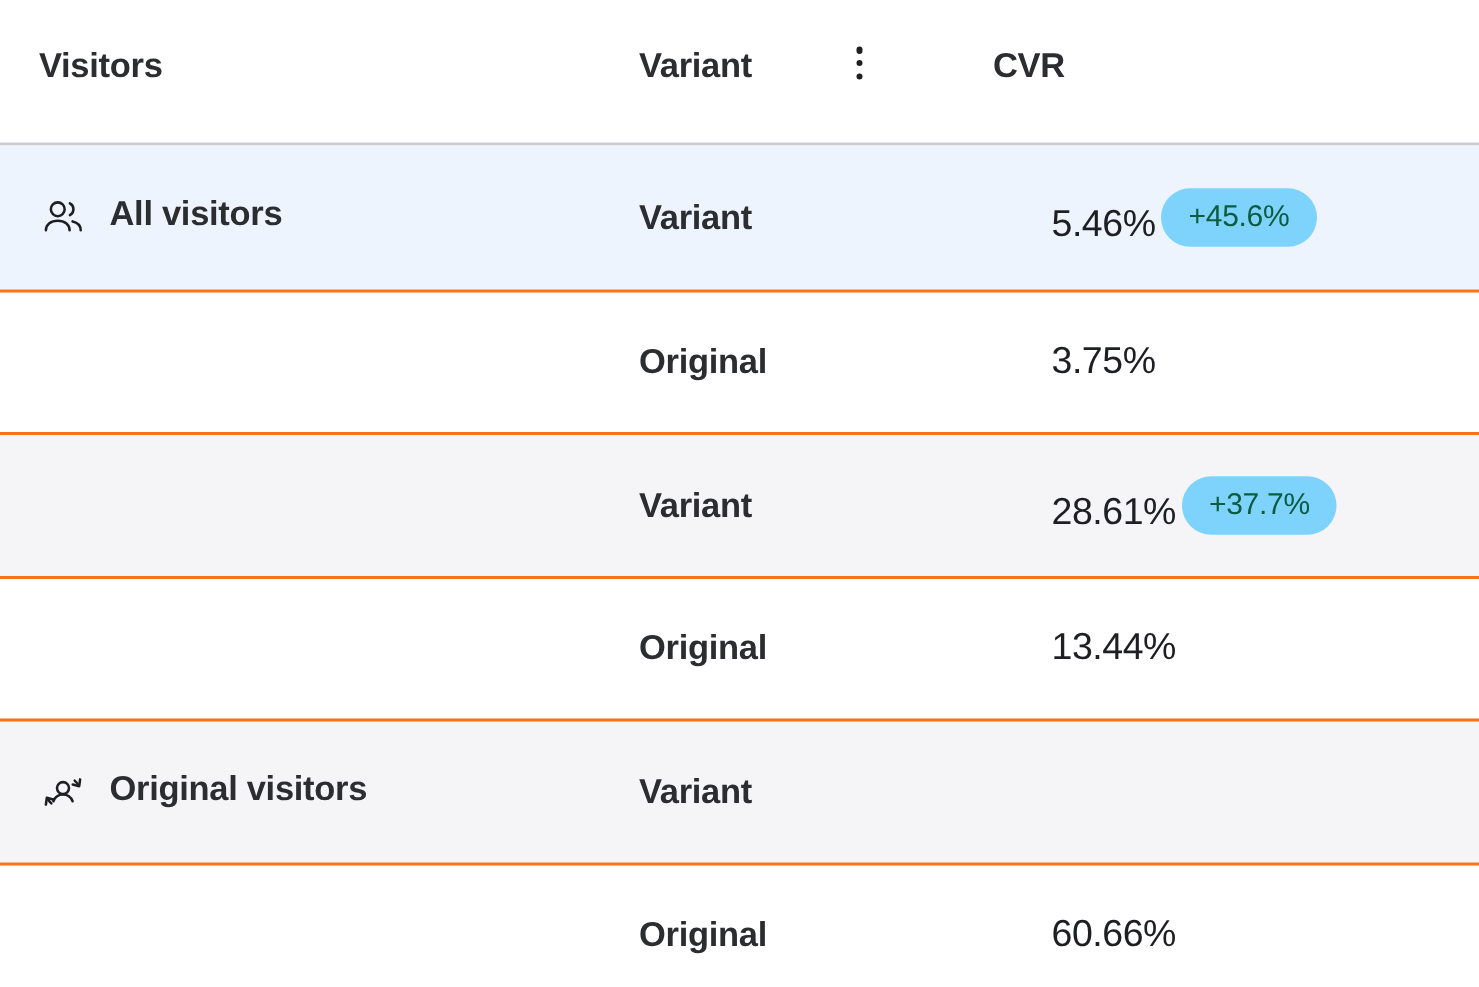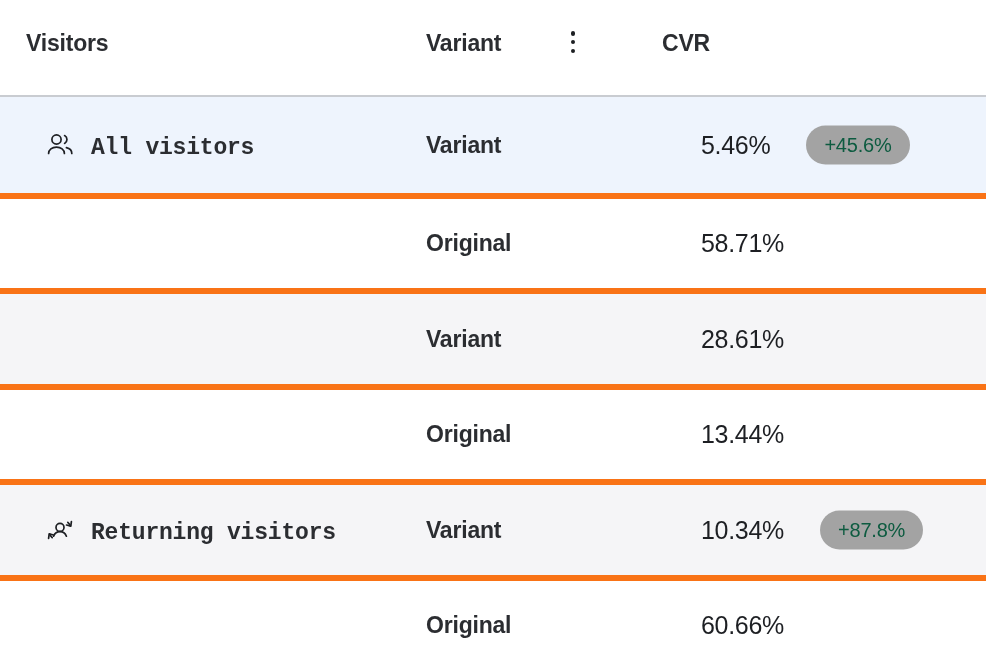--- a/index.html
+++ b/index.html
@@ -67,35 +67,34 @@
 
   
   .row {
     position: relative;
     height: 95.5px;
     box-sizing: border-box;
   }
   .row.bg-blue  { background: #eef4fd; }
   .row.bg-gray  { background: #f5f5f7; }
   .row.bg-white { background: #ffffff; }
-  .row.sep-top  { border-top: 6px solid #f97316; }
+  .row.sep-top  { border-top: 2px solid #f97316; }
 
   .cell {
     position: absolute;
     top: 50%;
     transform: translateY(-50%);
     white-space: nowrap;
   }
 
   .cell-segment {
-    left: 44px;
+    left: 26px;
     display: flex;
-    align-items: flex-end;
+    align-items: flex-start;
     gap: 15px;
-    font-family: Liberation Mono, monospace;
   }
   .seg-icon {
     width: 32px;
     height: 32px;
     flex: 0 0 32px;
     display: block;
     color: #1d1f23;
   }
   .seg-icon svg { display: block; width: 32px; height: 32px; }
   .seg-label {
@@ -109,37 +108,37 @@
     left: 426px;
     font-size: 23px;
     font-weight: bold;
     color: #2b2d31;
     letter-spacing: -0.2px;
   }
 
   .cell-cvr {
     left: 701px;
     display: flex;
-    align-items: center;
-    gap: 36px;
+    align-items: flex-end;
+    gap: 4px;
   }
   .cvr-value {
     font-size: 25px;
     font-weight: normal;
     color: #1d1f23;
     letter-spacing: -0.3px;
   }
   .cvr-badge {
     display: inline-flex;
     align-items: center;
     justify-content: center;
     height: 39px;
     padding: 0 18px;
     border-radius: 19.5px;
-    background: #a3a3a3;
+    background: #7dd3fc;
     color: #0d5b40;
     font-size: 20px;
     font-weight: normal;
     letter-spacing: -0.2px;
   }
 </style>
 </head>
 <body>
 
 <div class="analytics-table">
@@ -174,27 +173,28 @@
         <div class="cell cell-variant">Variant</div>
         <div class="cell cell-cvr">
           <span class="cvr-value">5.46%</span>
           <span class="cvr-badge">+45.6%</span>
         </div>
       </div>
       <div class="row bg-white sep-top">
         <div class="cell cell-segment"></div>
         <div class="cell cell-variant">Original</div>
         <div class="cell cell-cvr">
-          <span class="cvr-value">58.71%</span>
+          <span class="cvr-value">3.75%</span>
         </div>
       </div>
       <div class="row bg-gray sep-top">
         <div class="cell cell-variant">Variant</div>
         <div class="cell cell-cvr">
           <span class="cvr-value">28.61%</span>
+          <span class="cvr-badge">+37.7%</span>
         </div>
       </div>
       <div class="row bg-white sep-top">
         <div class="cell cell-segment"></div>
         <div class="cell cell-variant">Original</div>
         <div class="cell cell-cvr">
           <span class="cvr-value">13.44%</span>
         </div>
       </div>
       <div class="row bg-gray sep-top">
@@ -202,27 +202,23 @@
           <span class="seg-icon">
   <svg viewBox="0 0 32 32" fill="none" stroke="currentColor" stroke-width="1.7" stroke-linecap="round" stroke-linejoin="round">
     <circle cx="16" cy="13.4" r="4"></circle>
     <path d="M9.6 22.2c1.1-2.8 3.6-4.5 6.4-4.5s5.3 1.7 6.4 4.5"></path>
     <path d="M26.4 11.8a11 11 0 0 0-2.6-3.4"></path>
     <path d="M27.4 7.6l-.6 4.5-4.3-1.1"></path>
     <path d="M5.6 20.2a11 11 0 0 0 2.6 3.4"></path>
     <path d="M4.6 24.4l.6-4.5 4.3 1.1"></path>
   </svg>
 </span>
-          <span class="seg-label">Returning visitors</span>
+          <span class="seg-label">Original visitors</span>
         </div>
         <div class="cell cell-variant">Variant</div>
-        <div class="cell cell-cvr">
-          <span class="cvr-value">10.34%</span>
-          <span class="cvr-badge">+87.8%</span>
-        </div>
       </div>
       <div class="row bg-white sep-top">
         <div class="cell cell-segment"></div>
         <div class="cell cell-variant">Original</div>
         <div class="cell cell-cvr">
           <span class="cvr-value">60.66%</span>
         </div>
       </div>
     </div>
 

